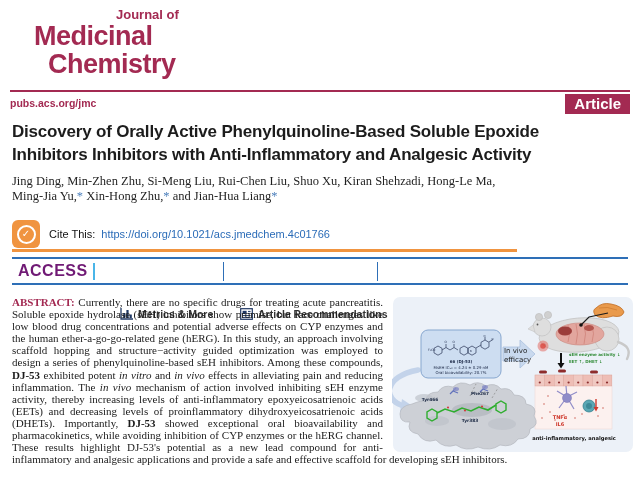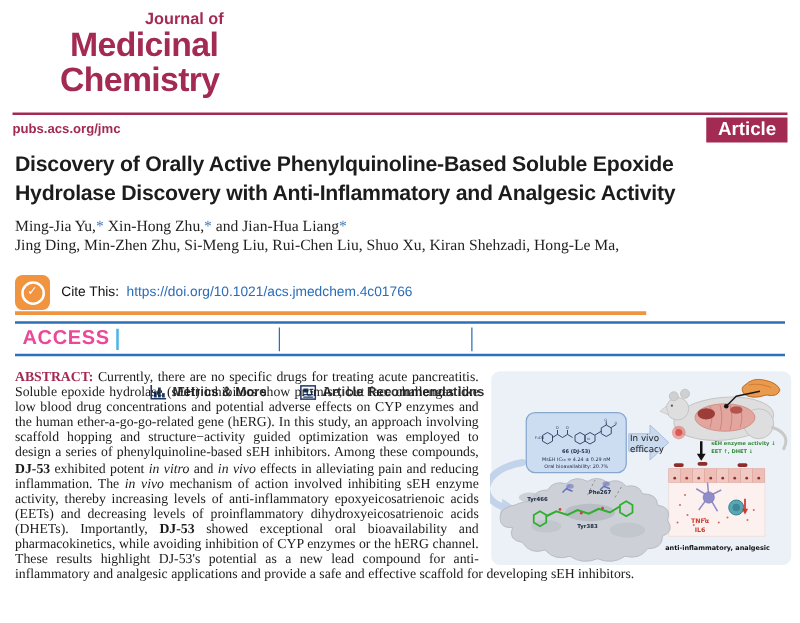--- a/index.html
+++ b/index.html
@@ -3,21 +3,21 @@
 <meta charset="utf-8">
 <style>
   html,body{margin:0;padding:0;}
   body{width:640px;height:498px;background:#ffffff;overflow:hidden;
        font-family:"Liberation Serif",serif;-webkit-font-smoothing:antialiased;}
   .page{position:relative;width:640px;height:498px;background:#fff;}
 
   
   .m-line1{position:absolute;left:116px;top:7px;font-family:"Liberation Sans",sans-serif;
            font-weight:bold;font-size:13px;color:#a32a52;}
-  .m-line2{position:absolute;left:56px;top:21px;font-family:"Liberation Sans",sans-serif;
+  .m-line2{position:absolute;left:34px;top:21px;font-family:"Liberation Sans",sans-serif;
            font-weight:bold;font-size:27px;color:#a32a52;letter-spacing:-0.5px;}
   .m-line3{position:absolute;left:48px;top:49px;font-family:"Liberation Sans",sans-serif;
            font-weight:bold;font-size:27px;color:#a32a52;letter-spacing:-0.5px;}
   .head-rule{position:absolute;left:10px;right:10px;top:90px;height:2px;background:#a32a52;}
   .site-link{position:absolute;left:10px;top:97px;font-family:"Liberation Sans",sans-serif;
            font-weight:bold;font-size:10.5px;color:#a32a52;text-decoration:none;}
   .article-badge{position:absolute;right:10px;top:94px;background:#a32a52;color:#fff;
            font-family:"Liberation Sans",sans-serif;font-weight:bold;font-size:15px;
            padding:1px 9px 2px 9px;}
 
@@ -45,21 +45,21 @@
              display:flex;align-items:center;justify-content:center;}
   .ro-globe{width:14px;height:14px;background:#fff;border-radius:50%;position:relative;overflow:hidden;}
   .ro-globe:after{content:"";position:absolute;left:4px;top:3px;width:9px;height:9px;
              background:#2456a4;border-radius:50%;}
   .ro-label{font-family:"Liberation Sans",sans-serif;font-weight:bold;font-size:11.5px;color:#2456a4;}
   .rule-blue-1{position:absolute;left:12px;right:12px;top:257px;height:1.5px;background:#2e6fb7;}
 
   
   .access-row{position:absolute;left:12px;right:12px;top:262px;height:20px;}
   .access-label{position:absolute;left:6px;top:0;font-family:"Liberation Sans",sans-serif;
-        font-weight:bold;font-size:16px;color:#ec4899;letter-spacing:.5px;display:flex;align-items:center;cursor:pointer;}
+        font-weight:bold;font-size:16px;color:#701a75;letter-spacing:.5px;display:flex;align-items:center;cursor:pointer;}
   .access-label .bar{display:inline-block;width:2px;height:17px;background:#4ab5e8;margin-left:5px;}
   .acc-item{position:absolute;top:2px;display:flex;align-items:center;gap:5px;cursor:pointer;
         font-family:"Liberation Sans",sans-serif;font-weight:bold;font-size:10.5px;color:#333;margin-top:44px;}
   .acc-sep{position:absolute;top:0;width:1px;height:19px;background:#2e6fb7;}
   .si-circle{width:12px;height:12px;border-radius:50%;background:#1c1c1c;color:#fff;display:flex;
         align-items:center;justify-content:center;font-size:6.5px;font-style:italic;
         font-family:"Liberation Sans",sans-serif;}
   .rule-blue-2{position:absolute;left:12px;right:12px;top:283px;height:2px;background:#2e6fb7;}
 
   
@@ -80,26 +80,26 @@
     <div class="m-line1">Journal of</div>
     <div class="m-line2">Medicinal</div>
     <div class="m-line3">Chemistry</div>
   </div>
   <div class="head-rule"></div>
   <a class="site-link" href="#">pubs.acs.org/jmc</a>
   <div class="article-badge">Article</div>
 
   <div class="title">
     <div>Discovery of Orally Active Phenylquinoline-Based Soluble Epoxide</div>
-    <div>Hydrolase Discovery with Anti-Inflammatory and Analgesic Activity</div>
+    <div>Inhibitors Inhibitors with Anti-Inflammatory and Analgesic Activity</div>
   </div>
 
   <div class="authors">
+    <div>Jing Ding, Min-Zhen Zhu, Si-Meng Liu, Rui-Chen Liu, Shuo Xu, Kiran Shehzadi, Hong-Le Ma,</div>
     <div><span>Ming-Jia Yu,</span><span class="star">*</span><span> Xin-Hong Zhu,</span><span class="star">*</span><span> and Jian-Hua Liang</span><span class="star">*</span></div>
-    <div>Jing Ding, Min-Zhen Zhu, Si-Meng Liu, Rui-Chen Liu, Shuo Xu, Kiran Shehzadi, Hong-Le Ma,</div>
   </div>
 
   <div class="cite-row">
     <div class="cite-icon">
       <div class="ring">✓</div>
     </div>
     <span class="cite-label">Cite This:</span>
     <a class="doi-link" href="#">https://doi.org/10.1021/acs.jmedchem.4c01766</a>
   </div>
   <div class="cite-underline"></div>

